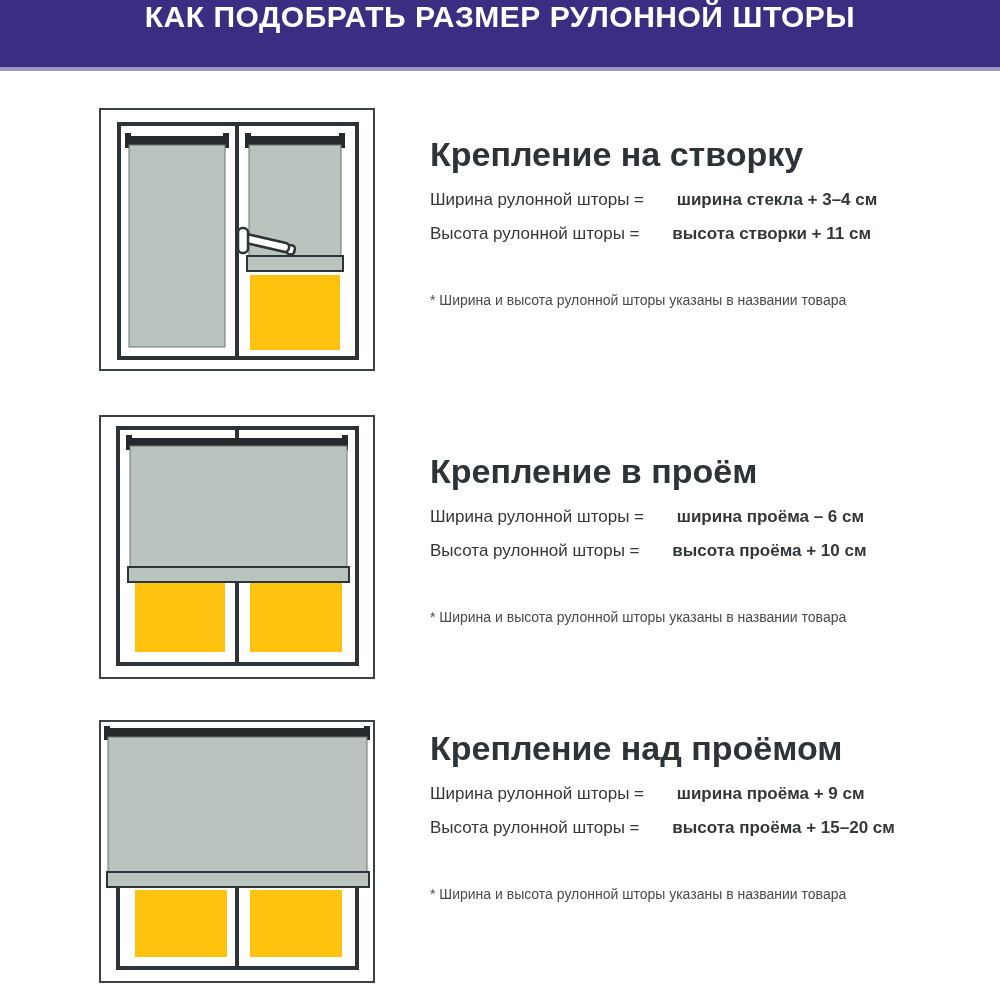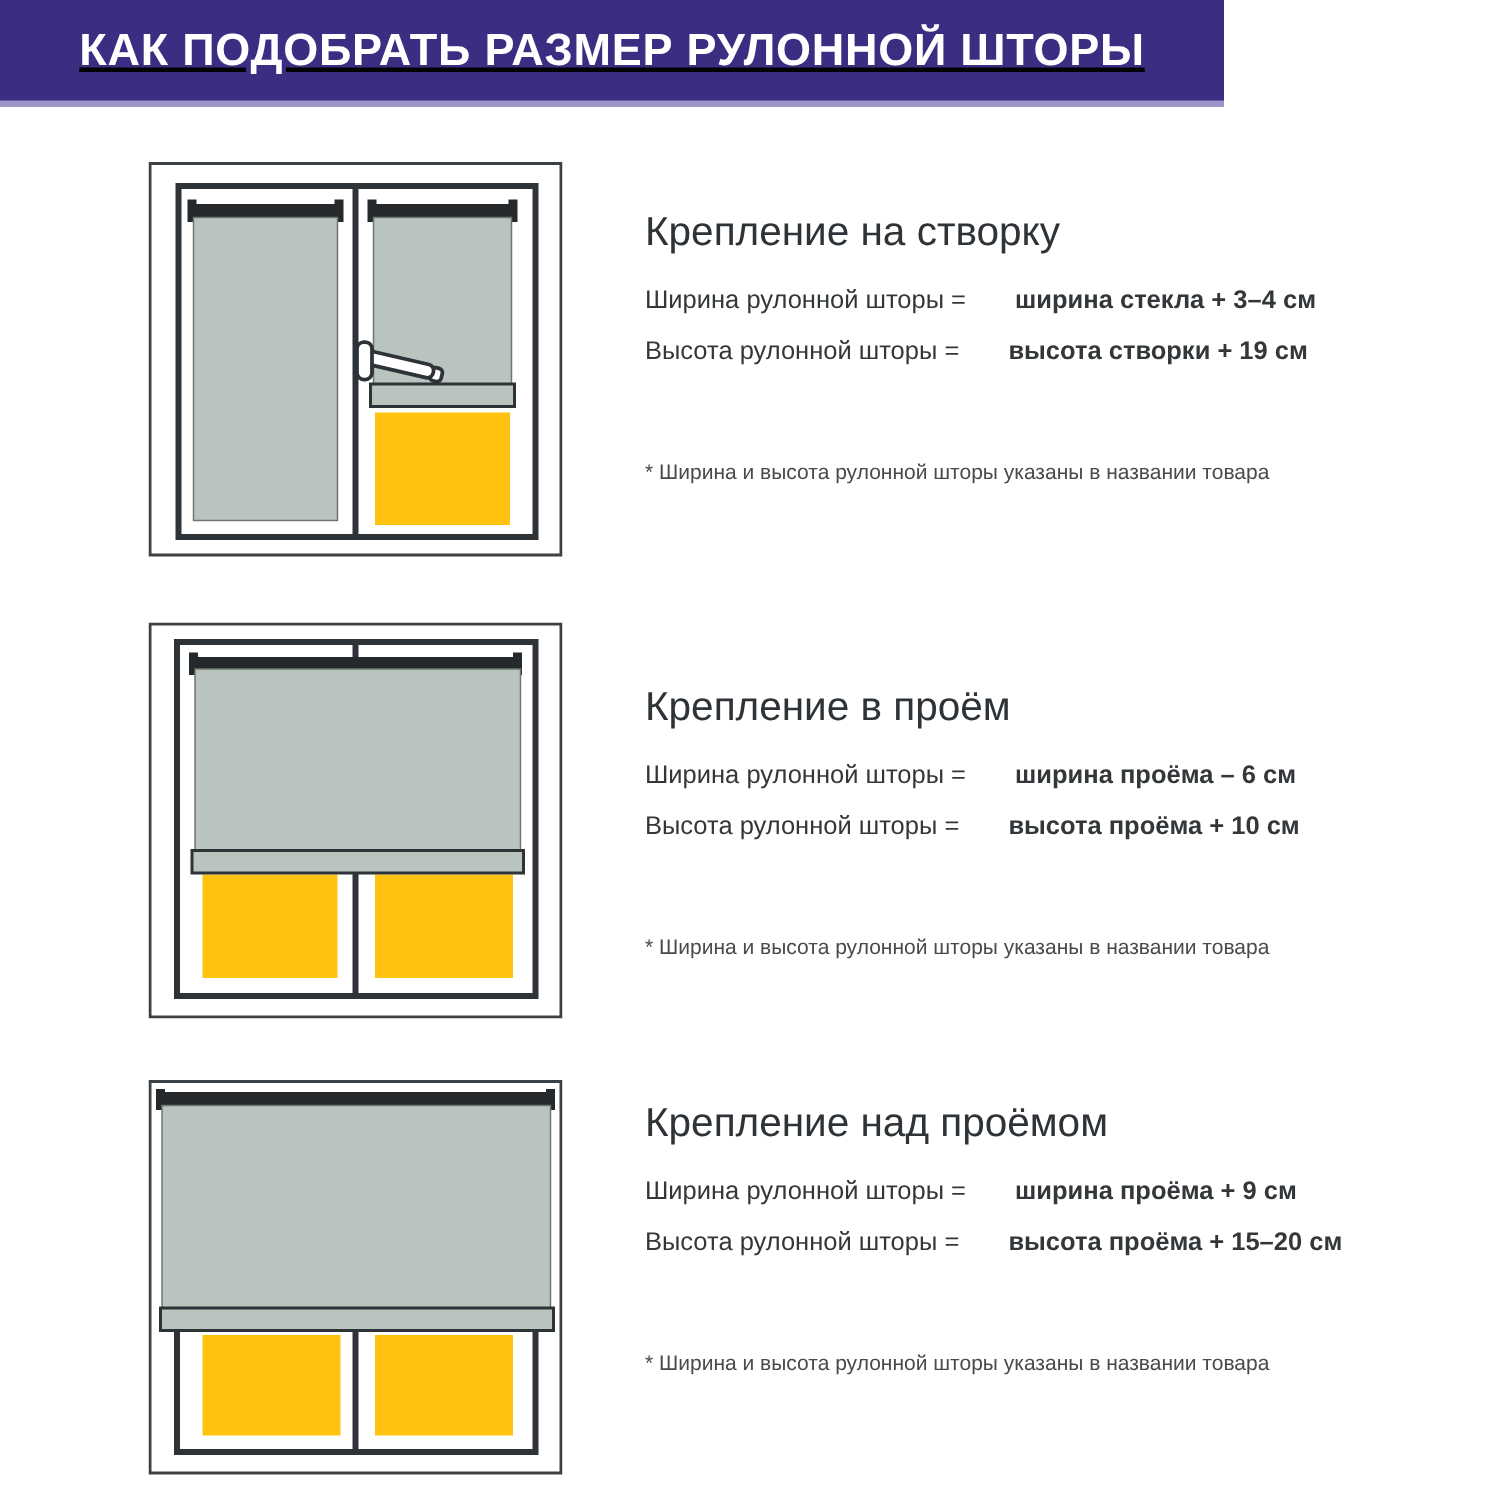--- a/index.html
+++ b/index.html
@@ -5,58 +5,58 @@
   * { margin: 0; padding: 0; box-sizing: border-box; }
   html, body {
     width: 1000px; height: 1000px;
     background: var(--page-bg, #ffffff);
     font-family: "Liberation Sans", "DejaVu Sans", sans-serif;
     position: relative;
     overflow: hidden;
   }
   
   .banner {
-    position: absolute; left: 0; top: 0; width: 816px; height: 71px;
+    position: absolute; left: 0; top: 0; width: 1000px; height: 71px;
     background: var(--header-bg, #3a2e82);
     border-bottom: 4px solid var(--header-underline, #9c95c8);
-    display: flex; align-items: center; justify-content: center; text-decoration: underline;
+    display: flex; justify-content: center;
   }
   .banner h1 {
     color: var(--header-text, #ffffff);
     font-size: 30px; font-weight: 700; letter-spacing: 0.5px;
     white-space: nowrap;
   }
   
   .figure { position: absolute; left: 99px; width: 276px; height: 264px; }
   .figure svg { display: block; width: 276px; height: 264px; }
   .fig-1 { top: 108px; }
   .fig-2 { top: 415px; }
   .fig-3 { top: 720px; }
 
   .textblock { position: absolute; left: 430px; width: 470px; }
   .tb-1 { top: 139px; }
   .tb-2 { top: 456px; }
   .tb-3 { top: 733px; }
 
   .textblock h2 {
-    font-size: 27px; line-height: 31px; font-weight: 400;
+    font-size: 34px; line-height: 31px; font-weight: 700;
     color: var(--section-title, #2e3338);
   }
   .textblock p.rule {
     font-size: 17px; line-height: 22px; font-weight: 400;
     color: var(--body-text, #33373a);
     margin-top: 12px;
     white-space: nowrap;
   }
   .textblock p.rule.first { margin-top: 19px; }
   .textblock p.rule b { font-weight: 700; padding-left: 28px; }
   .textblock p.footnote {
     font-size: 14px; line-height: 18px;
     color: var(--footnote-text, #4a4a4a);
-    margin-top: 60px;
+    margin-top: 46px;
     white-space: nowrap;
   }
   
   .w-outer  { fill: #ffffff; stroke: var(--outer-frame, #3c4145); stroke-width: 2; }
   .w-frame  { fill: none; stroke: var(--frame-dark, #2e3337); stroke-width: 4; }
   .w-mullion{ fill: var(--frame-dark, #2e3337); }
   .w-glass  { fill: var(--glass, #ffc20e); }
   .w-bar    { fill: var(--roller, #26292c); }
   .w-cap    { fill: var(--roller, #26292c); }
   .w-fabric { fill: var(--blind, #b9c4be); stroke: var(--blind-outline, #6d776f); stroke-width: 1; }
@@ -94,21 +94,21 @@
     <g>
       <rect class="w-handle" x="189" y="126" width="8" height="9" rx="3" transform="rotate(13 143 130)"></rect>
       <rect class="w-handle" x="143" y="125" width="48" height="9" rx="4" transform="rotate(13 143 130)"></rect>
       <rect class="w-handle" x="139" y="120" width="10" height="25" rx="4.5"></rect>
     </g>
   </svg>
 </div>
 <div class="textblock tb-1">
   <h2>Крепление на створку</h2>
   <p class="rule first"><span>Ширина рулонной шторы = </span><b>ширина стекла + 3–4 см</b></p>
-  <p class="rule"><span>Высота рулонной шторы = </span><b>высота створки + 19 см</b></p>
+  <p class="rule"><span>Высота рулонной шторы = </span><b>высота створки + 11 см</b></p>
   <p class="footnote">* Ширина и высота рулонной шторы указаны в названии товара</p>
 </div>
 
 <div class="figure fig-2" aria-label="Рулонная штора, закреплённая в оконном проёме">
   <svg viewBox="0 0 276 264">
     <rect class="w-outer" x="1" y="1" width="274" height="262"></rect>
     <rect class="w-frame" x="19" y="13" width="239" height="236"></rect>
     <rect class="w-mullion" x="136" y="15" width="4" height="232"></rect>
     <rect class="w-glass" x="36" y="168" width="90" height="69"></rect>
     <rect class="w-glass" x="151" y="168" width="92" height="69"></rect>

